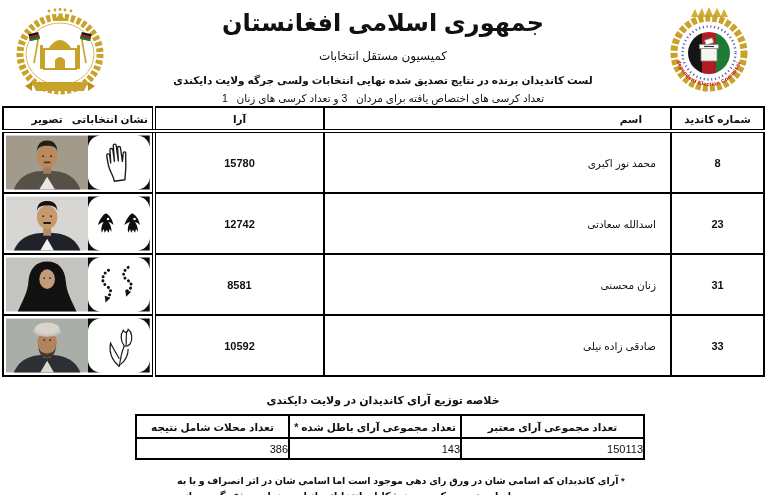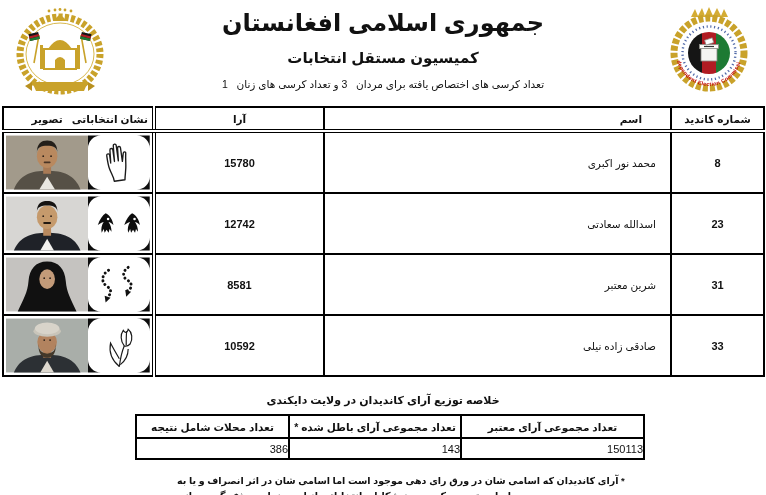--- a/index.html
+++ b/index.html
@@ -4,21 +4,21 @@
 <style>
   html,body{margin:0;padding:0;background:#fff;}
   .page{width:766px;height:495px;background:#fff;position:relative;overflow:hidden;
         font-family:"Liberation Sans","DejaVu Sans",sans-serif;color:#111;}
   
   .hdr{position:relative;height:102px;}
   .emblem{position:absolute;left:13px;top:5px;}
   .ieclogo{position:absolute;right:8px;top:6px;}
   .hdr-text{padding-top:9px;text-align:center;direction:rtl;}
   .t1{font-size:24px;font-weight:bold;margin:0 0 6px;}
-  .t2{font-size:15px;font-weight:bold;margin:12px 0 11px;}
+  .t2{font-size:12px;font-weight:normal;margin:12px 0 11px;}
   .s1{font-size:10.5px;font-weight:bold;margin:0 0 6px;white-space:nowrap;}
   .s2{font-size:10.5px;font-weight:normal;margin:0;white-space:nowrap;}
   
   table.results{border-collapse:collapse;table-layout:fixed;width:761px;margin:4px 0 0 2px;direction:rtl;}
   .results th,.results td{border:2px solid #000;padding:0;overflow:hidden;}
   .results th{font-size:10.5px;font-weight:bold;height:21px;border-bottom:4px double #000;text-align:center;}
   .results th.h-name{text-align:right;padding-left:16px;padding-right:28px;}
   .results th.h-ps,.results td.c-ps{border-right:4px double #000;}
   .results td{height:59px;}
   td.c-num{text-align:center;font-size:11px;font-weight:600;}
@@ -95,20 +95,21 @@
       </g>
       <path id="iecArc" d="M17 55 A33 33 0 0 0 81 55" fill="none"></path>
       <text font-size="5.4" font-weight="bold" fill="#c00000" letter-spacing="0.3">
         <textPath href="#iecArc" startOffset="50%" text-anchor="middle">Independent Election Commission</textPath>
       </text>
     </svg>
 
     <div class="hdr-text">
       <div class="t1">جمهوری اسلامی افغانستان</div>
       <div class="t2">کمیسیون مستقل انتخابات</div>
+      <div class="s1">لست کاندیدان برنده در نتایج تصدیق شده نهایی انتخابات ولسی جرگه ولایت دایکندی</div>
       <div class="s2">تعداد کرسی های اختصاص یافته برای مردان &nbsp;&nbsp;3 و تعداد کرسی های زنان &nbsp;&nbsp;1</div>
     </div>
   </div>
 
   <table class="results">
     <colgroup>
         <col style="width:93px">
         <col style="width:347px">
         <col style="width:170px">
         <col style="width:151px">
@@ -188,21 +189,21 @@
             <circle cx="38" cy="20" r="0.9" fill="#2a1f18"></circle>
                 <circle cx="46" cy="20" r="0.9" fill="#2a1f18"></circle>
             <rect x="38" y="26" width="8" height="2" rx="1" fill="#241a12"></rect>
           </svg>
         </div>
       </td>
     </tr>
 
     <tr>
       <td class="c-num">31</td>
-      <td class="c-name">شرین معتبر</td>
+      <td class="c-name">زنان محسنی</td>
       <td class="c-votes">8581</td>
       <td class="c-ps">
         <div class="ps-flex">
           <svg width="63" height="55" viewBox="0 0 63 55">
             <rect width="63" height="55" fill="#fff"></rect>
             <path d="M0 0 H13 A13 13 0 0 0 0 13 Z" fill="#0d0d0d"></path>
             <path d="M63 0 H50 A13 13 0 0 1 63 13 Z" fill="#0d0d0d"></path>
             <path d="M63 55 H50 A13 13 0 0 0 63 42 Z" fill="#0d0d0d"></path>
             <path d="M0 55 H13 A13 13 0 0 1 0 42 Z" fill="#0d0d0d"></path>
             <g transform="translate(9,5)">

